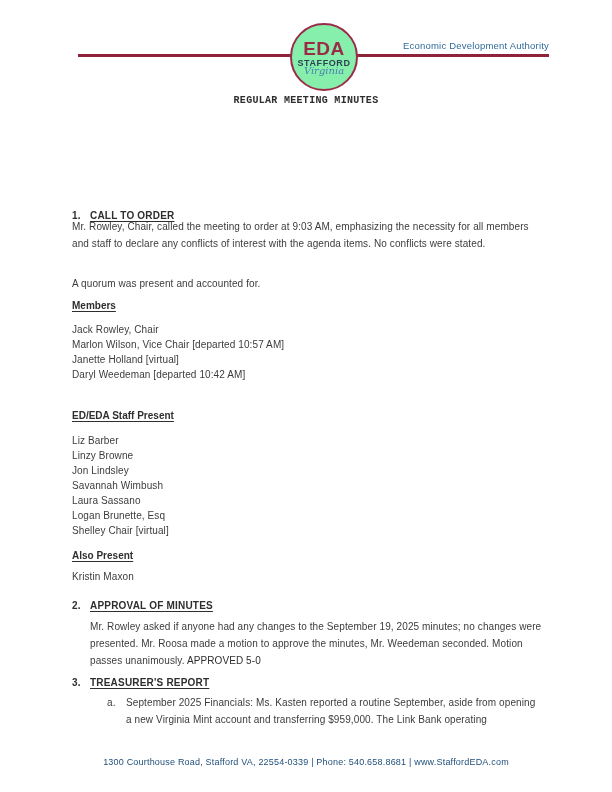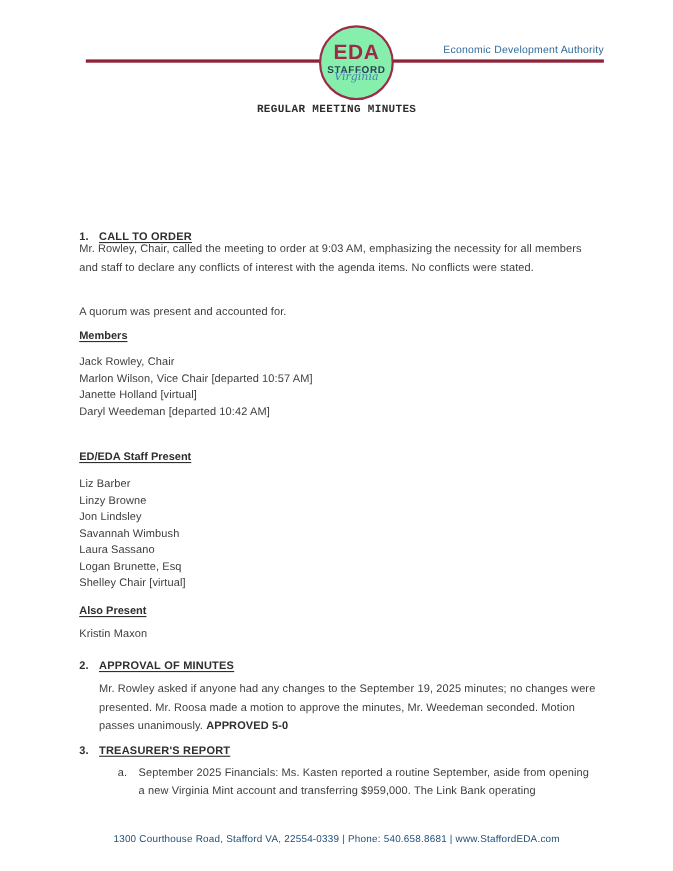--- a/index.html
+++ b/index.html
@@ -108,21 +108,21 @@
     font-size: 10px;
     font-weight: bold;
     color: #2e2e2e;
   }
   .name-list {
     font-size: 10px;
     line-height: 15px;
     letter-spacing: 0.1px;
   }
   .name-list div { white-space: nowrap; }
-  .bold { font-weight: bold; color: #2e2e2e; }
+  .bold { font-weight: normal; color: #2e2e2e; }
   .item-row { display: flex; }
   .item-label { flex: none; width: 19px; }
   .item-text { width: 410px; }
 
   .footer-line {
     position: absolute;
     left: 0; top: 757px;
     width: 100%;
     text-align: center;
     font-size: 9px;

